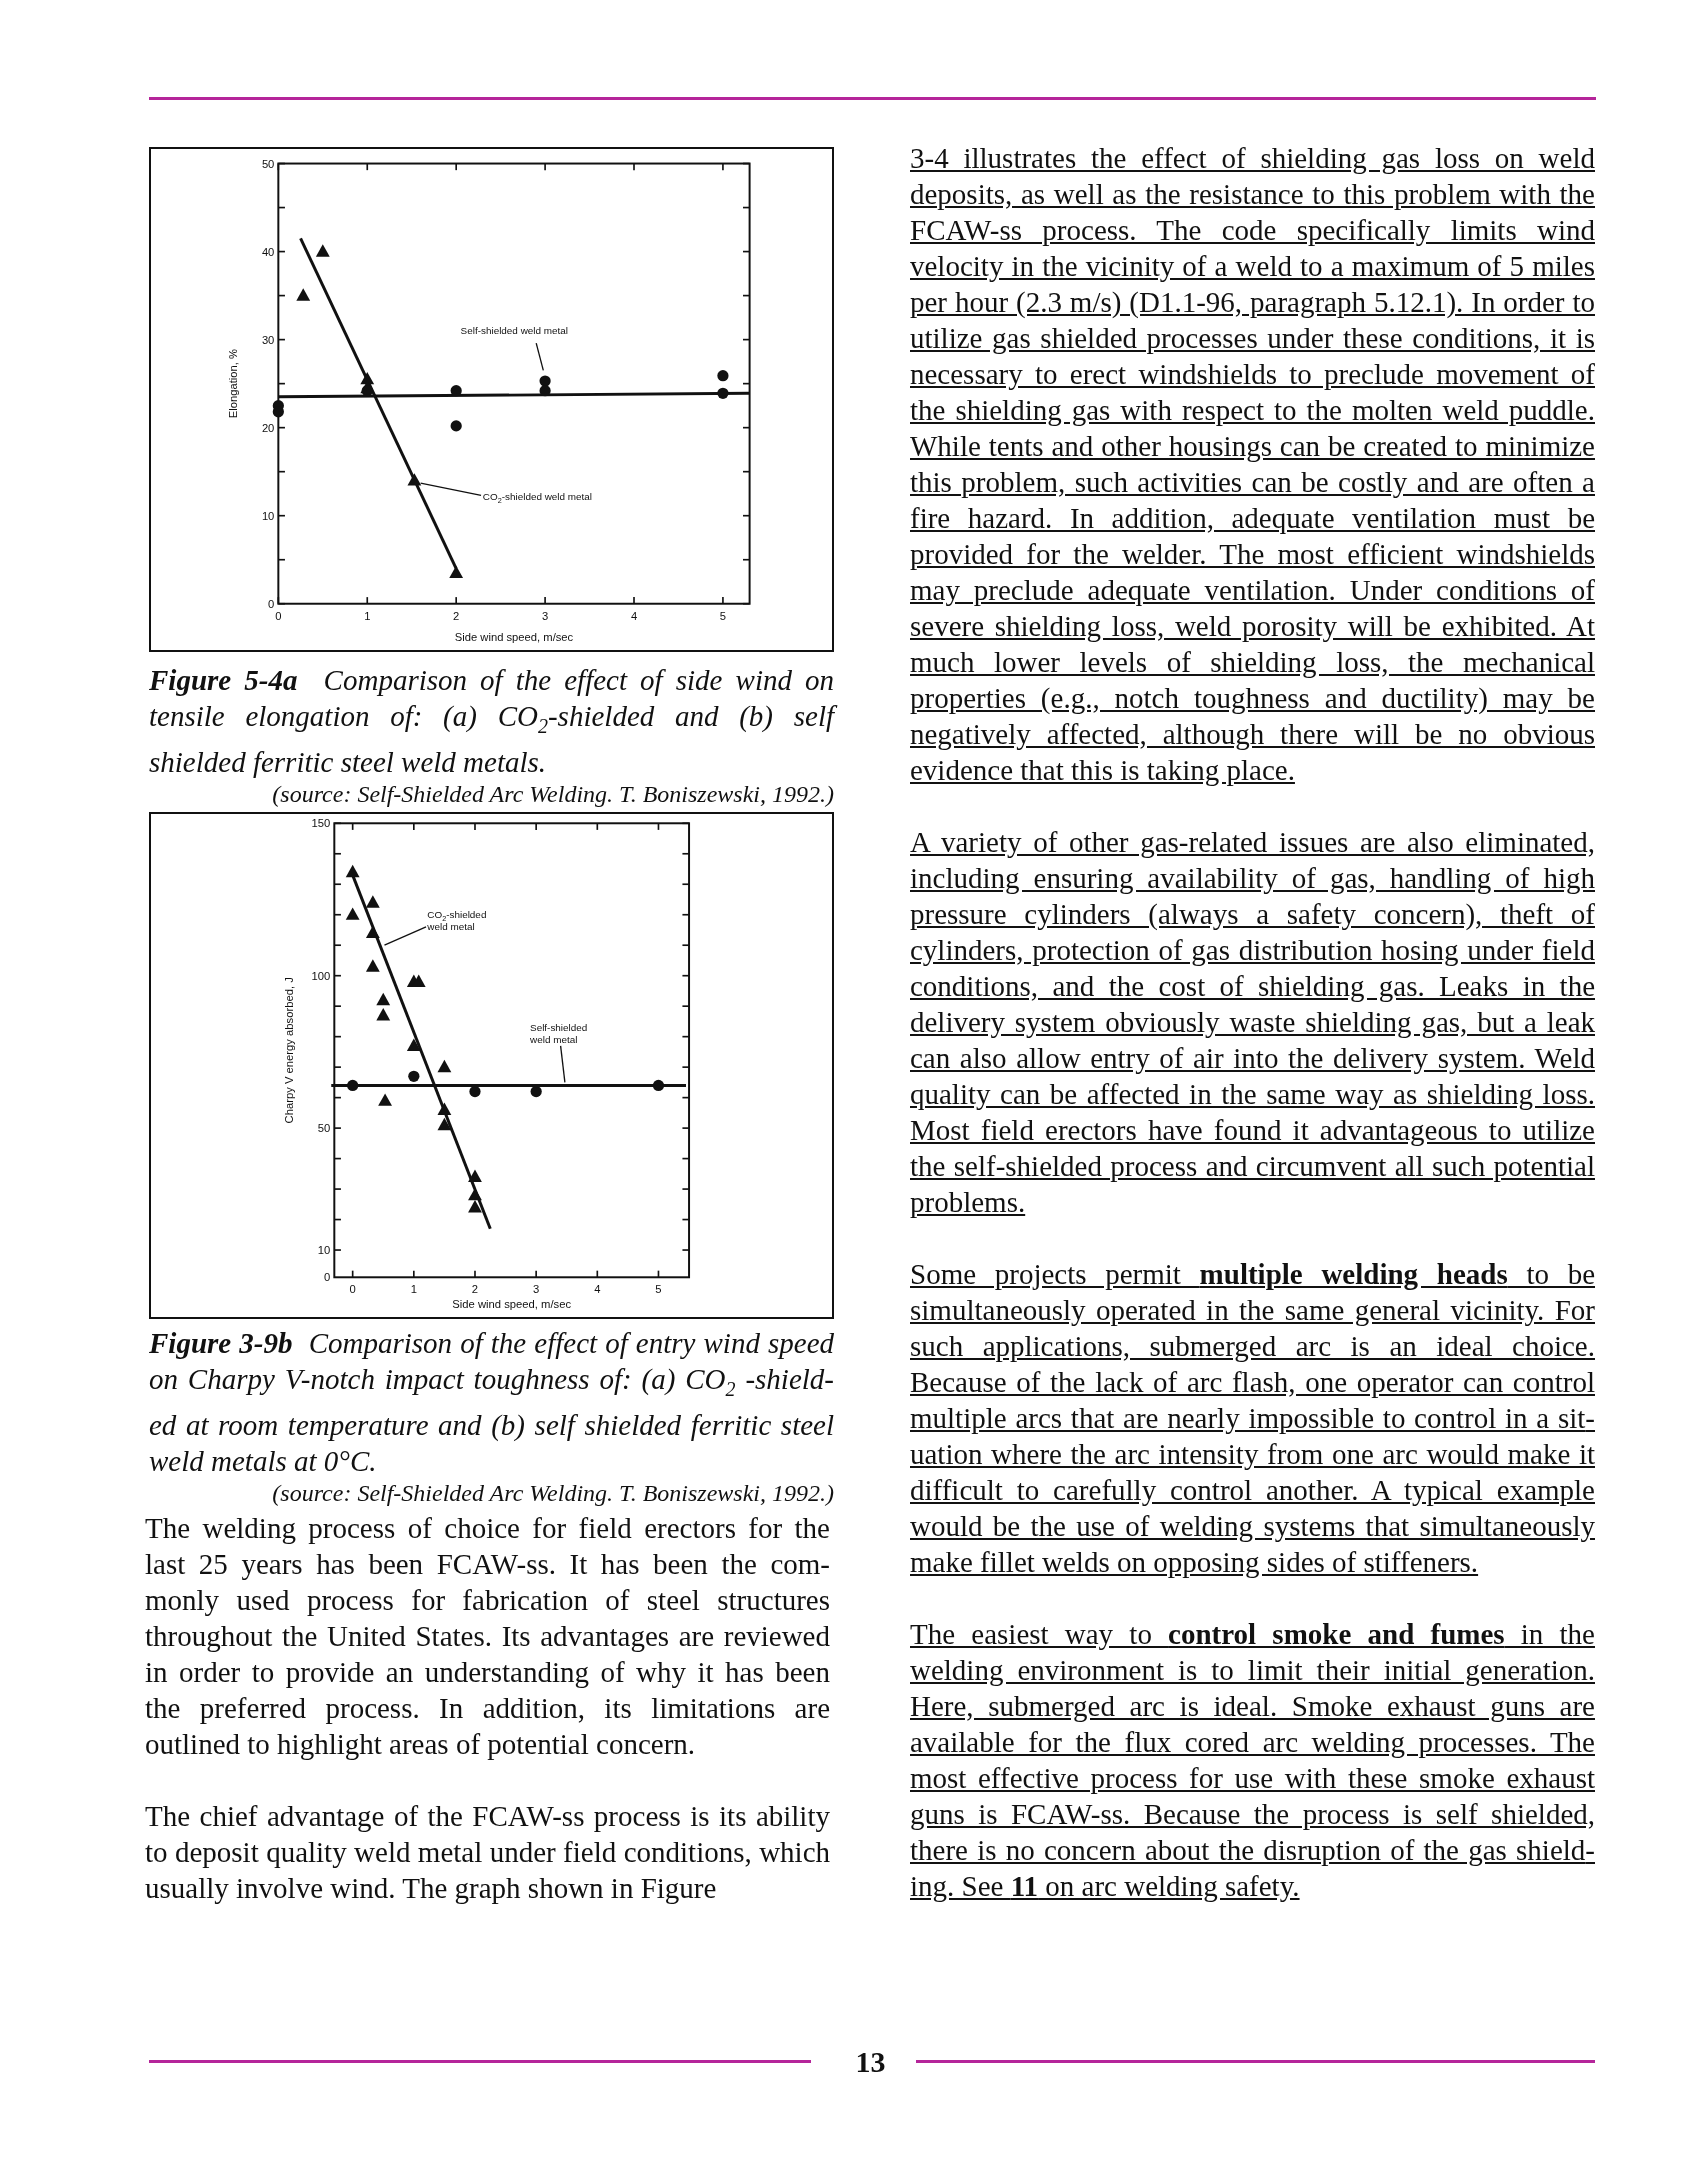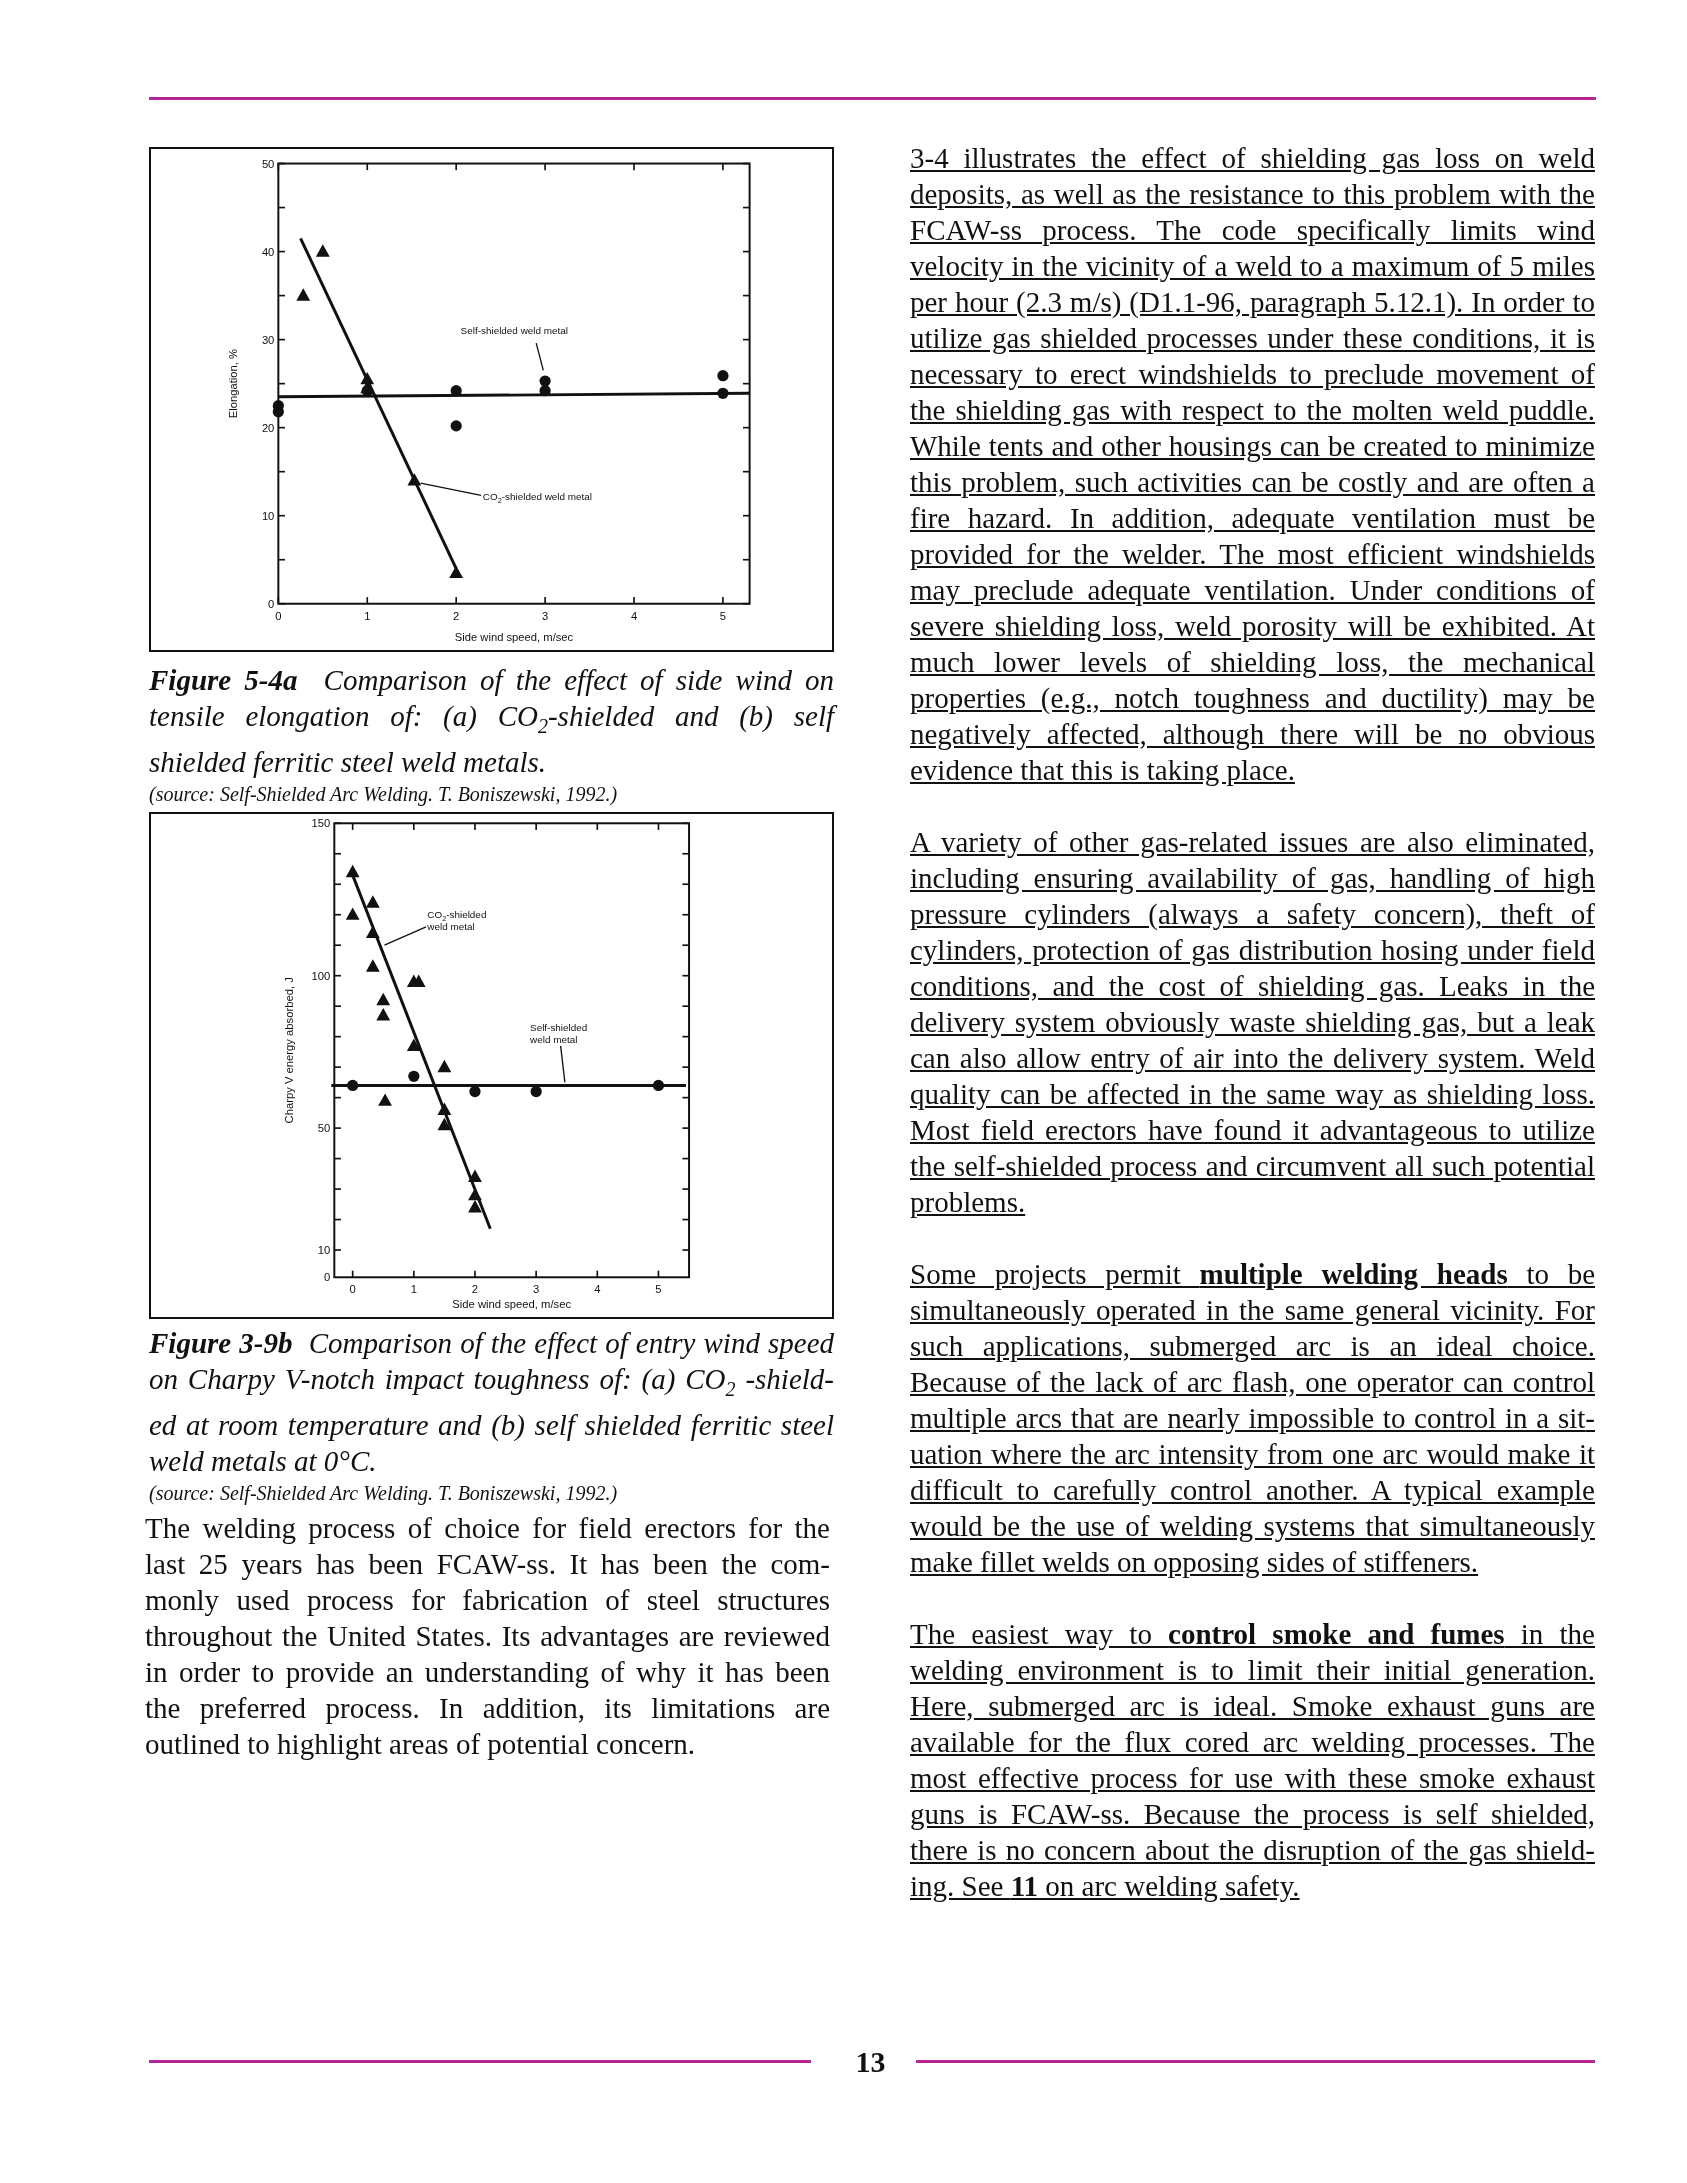--- a/index.html
+++ b/index.html
@@ -12,21 +12,21 @@
 
   .col { position: absolute; width: 685px; font-size: 29px; line-height: 36px; text-align: justify; }
   .col p { margin: 0 0 36px 0; hyphens: manual; }
   .col p:last-child { margin-bottom: 0; }
 
   .figbox { position: absolute; left: 149px; width: 681px; border: 2.6px solid #111; background: #fff; }
   .figbox svg { display: block; }
   .caption { position: absolute; left: 149px; width: 685px; font-style: italic; text-align: justify;
              font-size: 29px; line-height: 36px; }
   .caption b { font-style: italic; font-weight: bold; }
-  .source { font-size: 20px; line-height: 29px; font-style: italic; display: block; text-align: left; }
+  .source { font-size: 24px; line-height: 29px; font-style: italic; display: block; text-align: right; }
   .ax { font-family: "Liberation Sans", "DejaVu Sans", sans-serif; font-size: 17px; fill: #111; }
   .axsm { font-family: "Liberation Sans", "DejaVu Sans", sans-serif; font-size: 15px; fill: #111; }
 </style>
 </head>
 <body>
 
 <div class="rule-top"></div>
 
 <div class="figbox" style="top:147px;height:501px;">
     <svg width="681" height="501" viewBox="0 0 1029 758">
@@ -201,20 +201,21 @@
   </div>
 
 <div class="caption" style="top:1325px;">
   <b>Figure 3-9b</b>&nbsp;
   <span>Comparison of the effect of entry wind speed on Charpy V-notch impact toughness of: (a) CO</span><sub style="font-size:20px">2</sub><span> -shield-ed at room temperature and (b) self shielded ferritic steel weld metals at 0°C.</span>
   <span class="source">(source: Self-Shielded Arc Welding. T. Boniszewski, 1992.)</span>
 </div>
 
 <div class="col" style="left:145px;top:1510px;">
   <p>The welding process of choice for field erectors for the last 25 years has been FCAW-ss. It has been the com­monly used process for fabrication of steel structures throughout the United States. Its advantages are reviewed in order to provide an understanding of why it has been the preferred process. In addition, its limita­tions are outlined to highlight areas of potential concern.</p>
+  <p>The chief advantage of the FCAW-ss process is its abili­ty to deposit quality weld metal under field conditions, which usually involve wind. The graph shown in Figure</p>
 </div>
 
 <div class="col" style="left:910px;top:140px;text-decoration:underline;">
   <p>3-4 illustrates the effect of shielding gas loss on weld deposits, as well as the resistance to this problem with the FCAW-ss process. The code specifically limits wind velocity in the vicinity of a weld to a maximum of 5 miles per hour (2.3 m/s) (D1.1-96, paragraph 5.12.1). In order to utilize gas shielded processes under these condi­tions, it is necessary to erect windshields to preclude movement of the shielding gas with respect to the molten weld puddle. While tents and other housings can be cre­ated to minimize this problem, such activities can be costly and are often a fire hazard. In addition, adequate ventilation must be provided for the welder. The most efficient windshields may preclude adequate ventilation. Under conditions of severe shielding loss, weld porosity will be exhibited. At much lower levels of shielding loss, the mechanical properties (e.g., notch toughness and ductility) may be negatively affected, although there will be no obvious evidence that this is taking place.</p>
   <p>A variety of other gas-related issues are also eliminated, including ensuring availability of gas, handling of high pressure cylinders (always a safety concern), theft of cylinders, protection of gas distribution hosing under field conditions, and the cost of shielding gas. Leaks in the delivery system obviously waste shielding gas, but a leak can also allow entry of air into the delivery system. Weld quality can be affected in the same way as shield­ing loss. Most field erectors have found it advantageous to utilize the self-shielded process and circumvent all such potential problems.</p>
   <p><span>Some projects permit </span><b>multiple welding heads</b><span> to be simultaneously operated in the same general vicinity. For such applications, submerged arc is an ideal choice. Because of the lack of arc flash, one operator can control multiple arcs that are nearly impossible to control in a sit­uation where the arc intensity from one arc would make it difficult to carefully control another. A typical example would be the use of welding systems that simultaneously make fillet welds on opposing sides of stiffeners.</span></p>
   <p><span>The easiest way to </span><b>control smoke and fumes</b><span> in the welding environment is to limit their initial generation. Here, submerged arc is ideal. Smoke exhaust guns are available for the flux cored arc welding processes. The most effective process for use with these smoke exhaust guns is FCAW-ss. Because the process is self shielded, there is no concern about the disruption of the gas shield­ing. See </span><b>11</b><span> on arc welding safety.</span></p>
 </div>
 
 <div class="footer-line" style="left:149px;width:662px;"></div>

